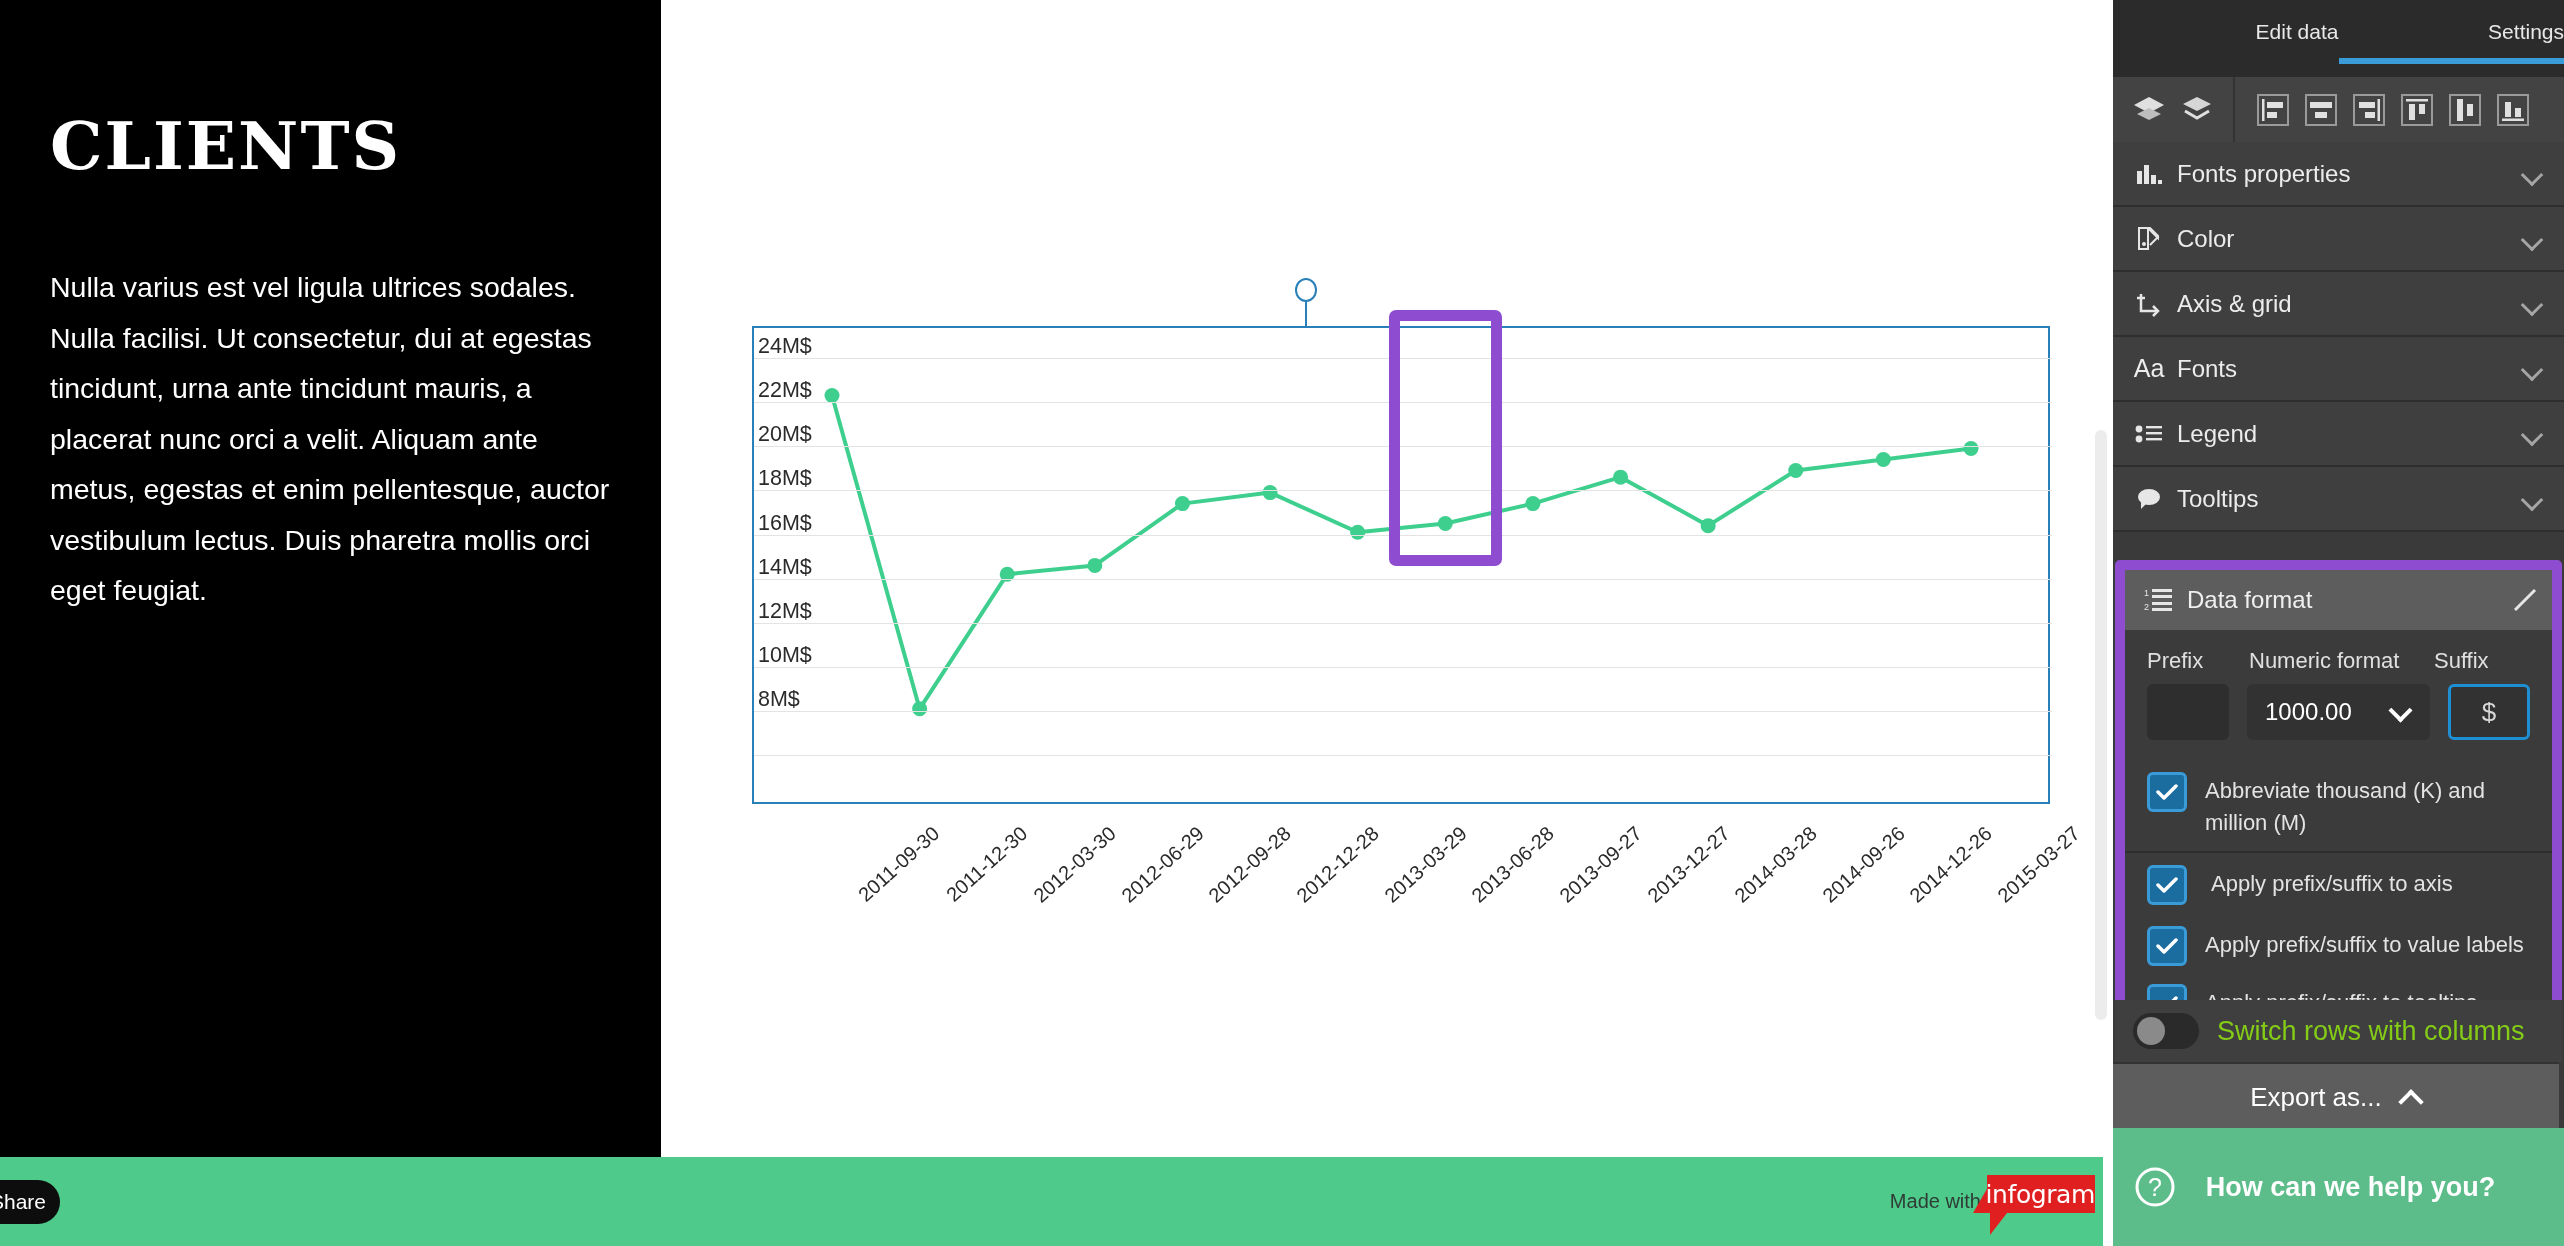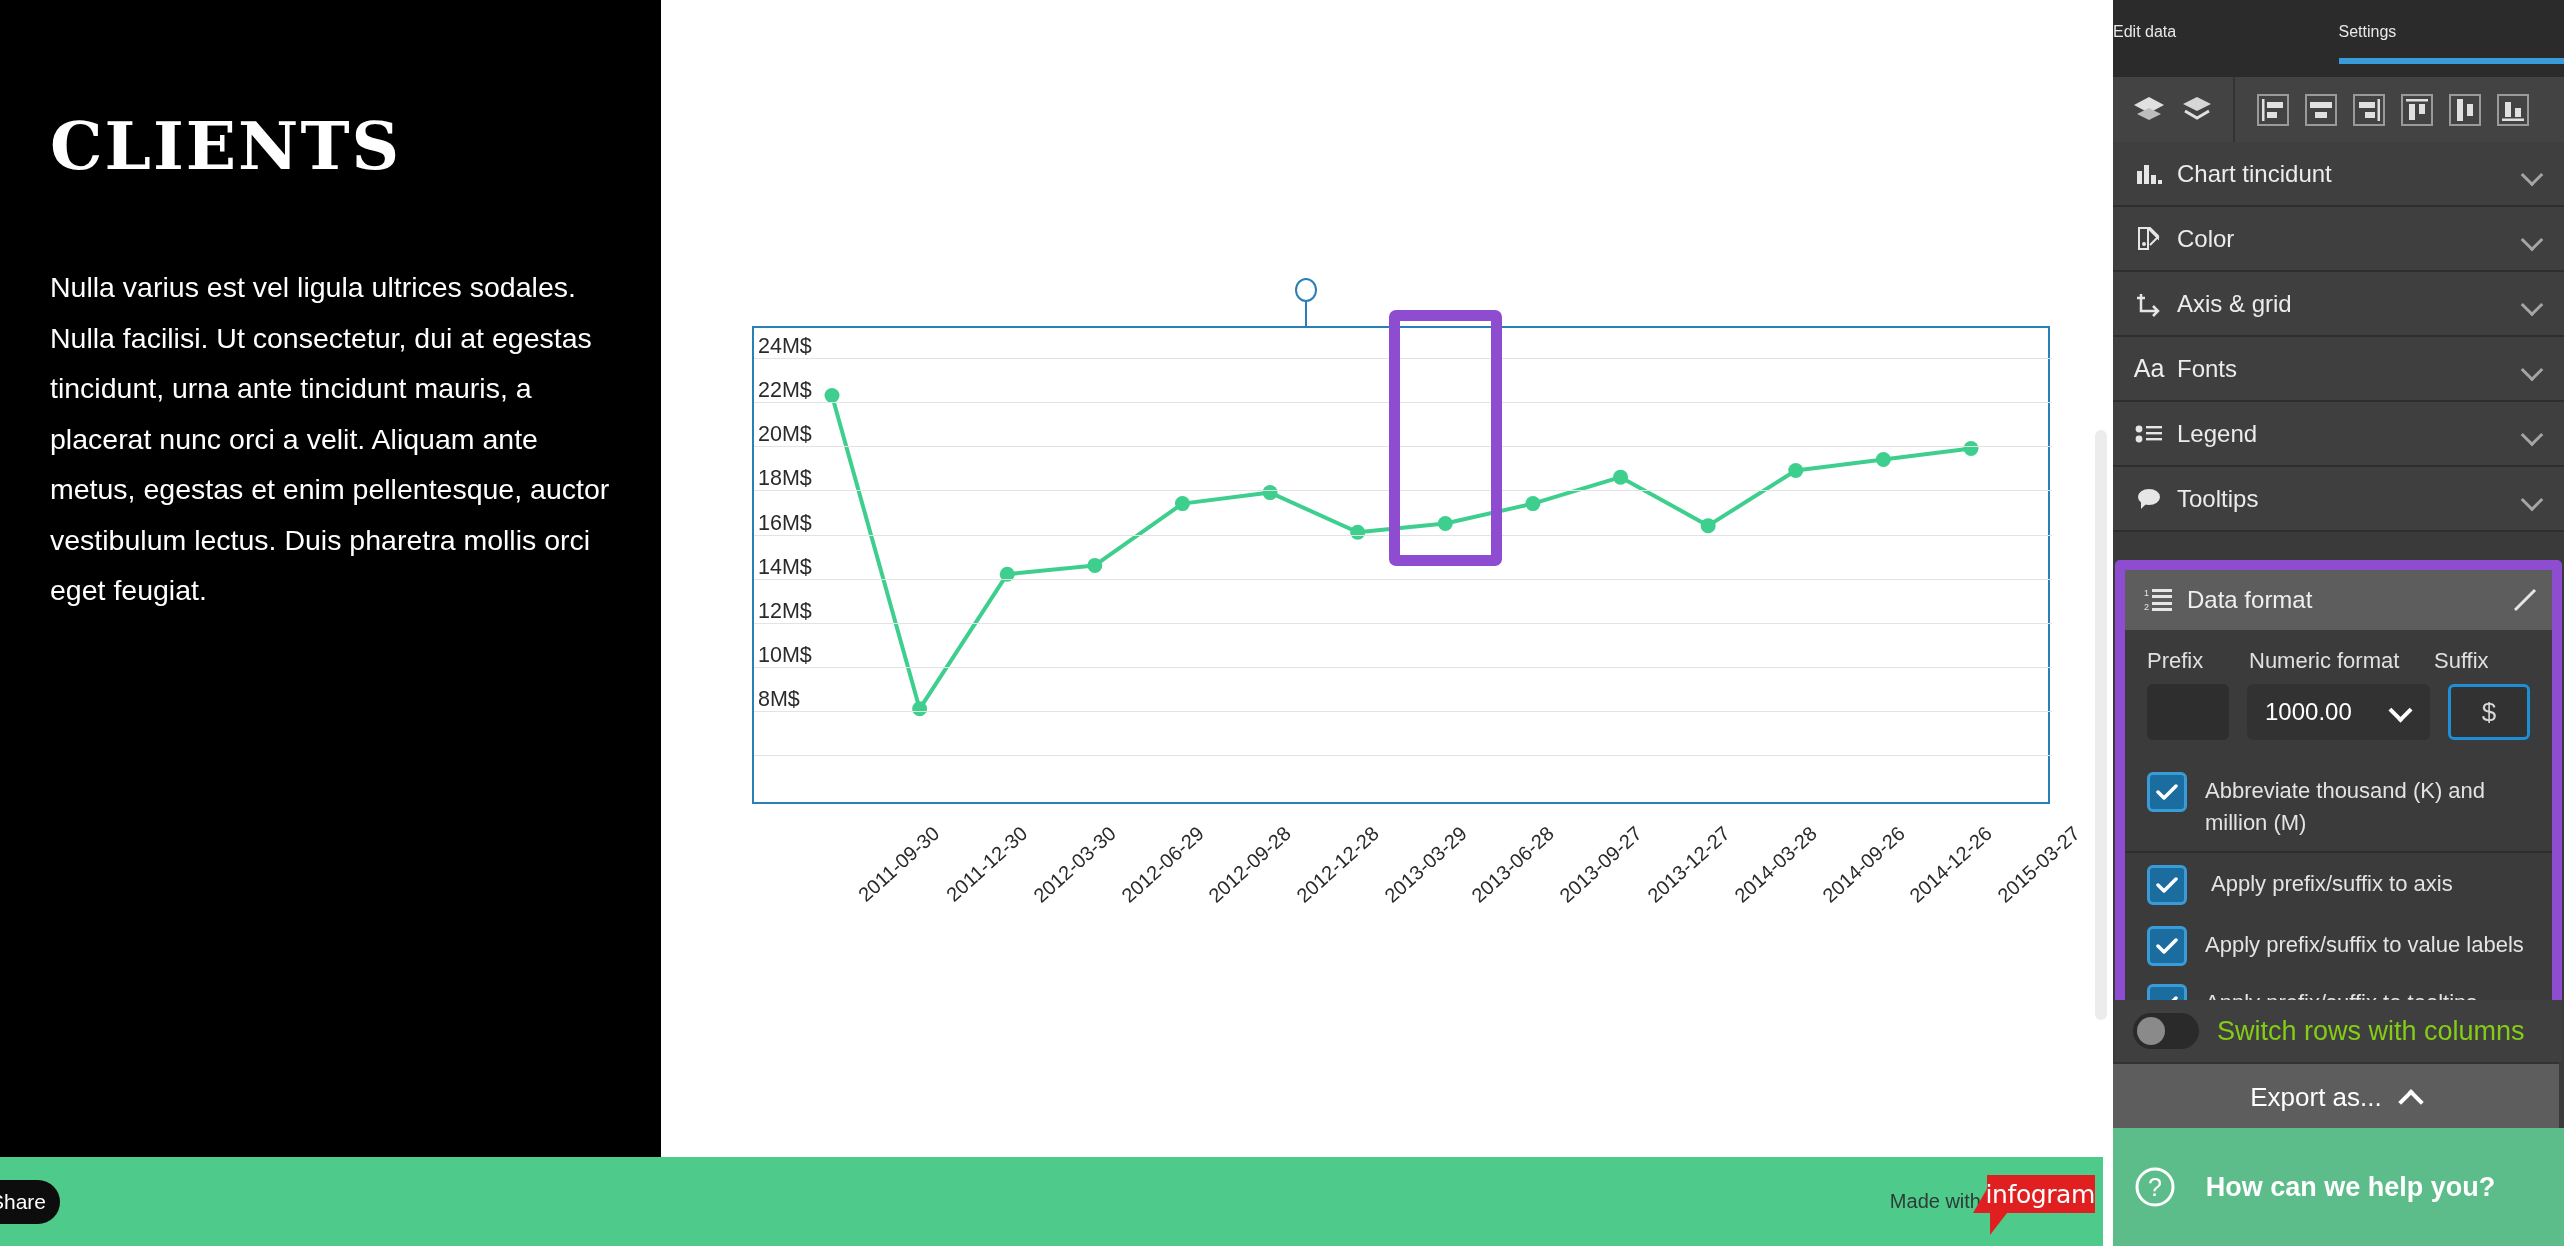--- a/index.html
+++ b/index.html
@@ -141,22 +141,22 @@
   
   .right-panel{
     position:absolute;left:2113px;top:0;width:451px;height:1246px;
     background:#3a3a3a;
   }
   .tabs{
     position:absolute;left:0;top:0;width:451px;height:77px;
     background:#2b2b2b;display:flex;
   }
   .tab{
-    flex:1;display:flex;align-items:center;justify-content:flex-start;
-    color:#e8e8e8;font-size:16px;
+    flex:1;display:flex;align-items:center;justify-content:flex-end;
+    color:#e8e8e8;font-size:21px;
     position:relative;height:64px;box-sizing:border-box;
   }
   .tab.active::after{
     content:"";position:absolute;left:0;right:0;bottom:0;height:6px;
     background:#3a9bd9;
   }
   .icon-bar{
     position:absolute;left:0;top:77px;width:451px;height:65px;
     background:#434343;display:flex;align-items:center;
   }
@@ -458,21 +458,21 @@
 
       <div class="menu-item">
         <div class="m-ico">
           <svg width="28" height="26" viewBox="0 0 28 26">
             <rect x="2" y="10" width="5" height="13" fill="#e6e6e6"></rect>
             <rect x="9" y="4" width="5" height="19" fill="#e6e6e6"></rect>
             <rect x="16" y="14" width="5" height="9" fill="#e6e6e6"></rect>
             <rect x="23" y="19" width="4" height="4" fill="#e6e6e6"></rect>
           </svg>
         </div>
-        <div class="m-label">Chart tincidunt</div>
+        <div class="m-label">Fonts properties</div>
         <div class="chev"></div>
       </div>
 
       <div class="menu-item">
         <div class="m-ico">
           <svg width="26" height="28" viewBox="0 0 26 28">
             <path d="M3 3 h11 l8 8 v2 l-9 -9 h-1 v20 h-9 z" fill="none" stroke="#e6e6e6" stroke-width="2"></path>
             <path d="M14 4 l8 8 -8 8" fill="none" stroke="#e6e6e6" stroke-width="2"></path>
             <circle cx="8" cy="19" r="2" fill="#e6e6e6"></circle>
           </svg>

